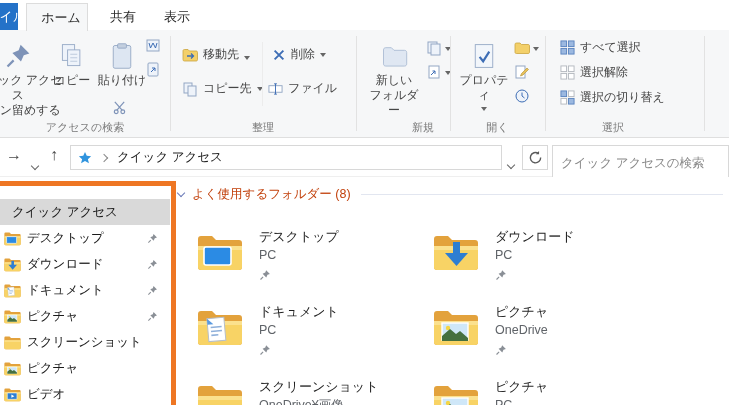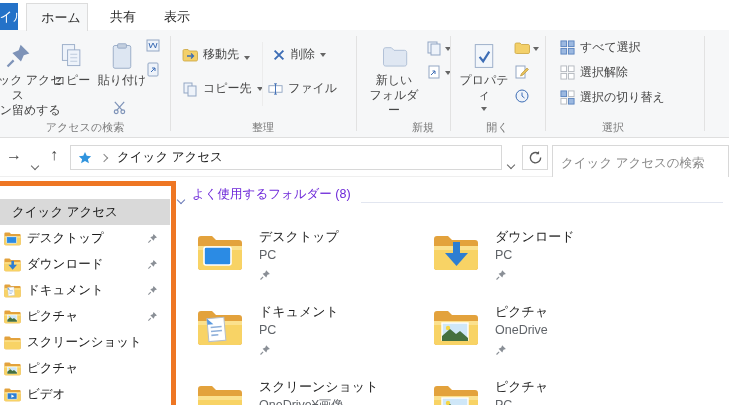--- a/index.html
+++ b/index.html
@@ -43,21 +43,21 @@
   .sidebar { position:absolute; left:0; top:177px; width:170px; height:228px; background:#fff; }
   .siderow { position:absolute; left:0; width:170px; height:26px; display:flex; align-items:center; font-size:12.5px; color:#1b1b1b; }
   .siderow .slabel { margin-left:6px; flex:1; white-space:nowrap; overflow:hidden; }
   .siderow .sicon { margin-left:4px; display:flex; }
   .siderow.selected { background:#d9d9d9; }
   .siderow .spin { margin-right:12px; display:flex; }
   .hlbox { position:absolute; left:-6px; top:181px; width:182px; height:240px; border:5px solid #ee7623; z-index:9; pointer-events:none; }
 
   
   .content { position:absolute; left:170px; top:177px; width:559px; height:228px; background:#fff; }
-  .grouphdr { position:absolute; left:8px; top:9px; width:545px; display:flex; align-items:flex-end; font-size:12.5px; color:#6d28d9; }
+  .grouphdr { position:absolute; left:8px; top:9px; width:545px; display:flex; align-items:center; font-size:12.5px; color:#c2410c; }
   .grouphdr .chev { border-color:#6a7ab8; margin-right:8px; margin-top:-3px; }
   .grouphdr .gline { flex:1; height:1px; background:#e2e6f0; margin-left:10px; }
   .tile { position:absolute; display:flex; cursor:default; }
   .tile .ticon { margin-top:4px; }
   .tile .ttext { margin-left:16px; }
   .tile .tname { font-size:13px; color:#1f1f1f; line-height:18px; }
   .tile .tloc { font-size:12.5px; color:#5f6368; line-height:18px; }
   .tile .tpin { margin-top:3px; }
 </style>
 </head>

